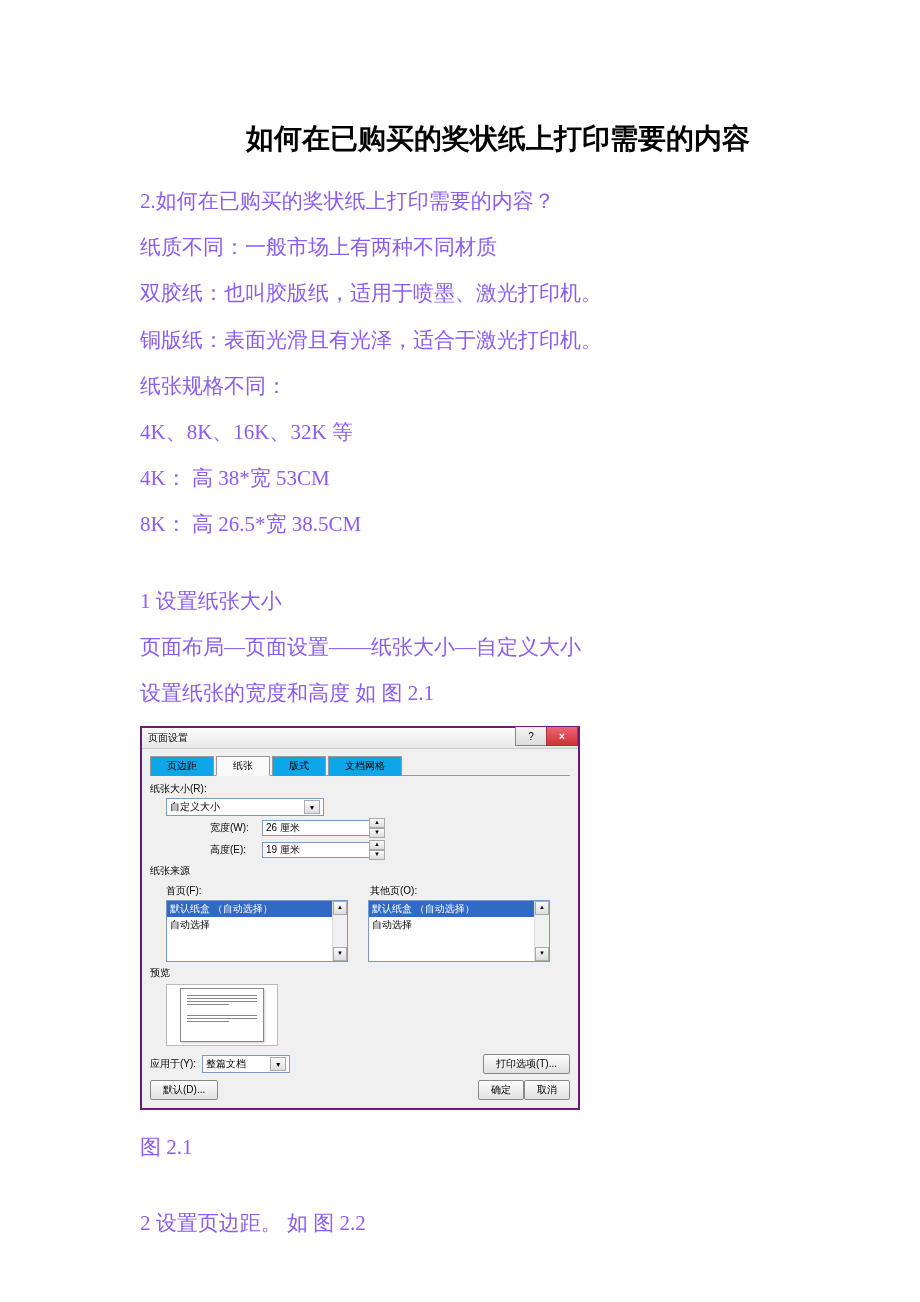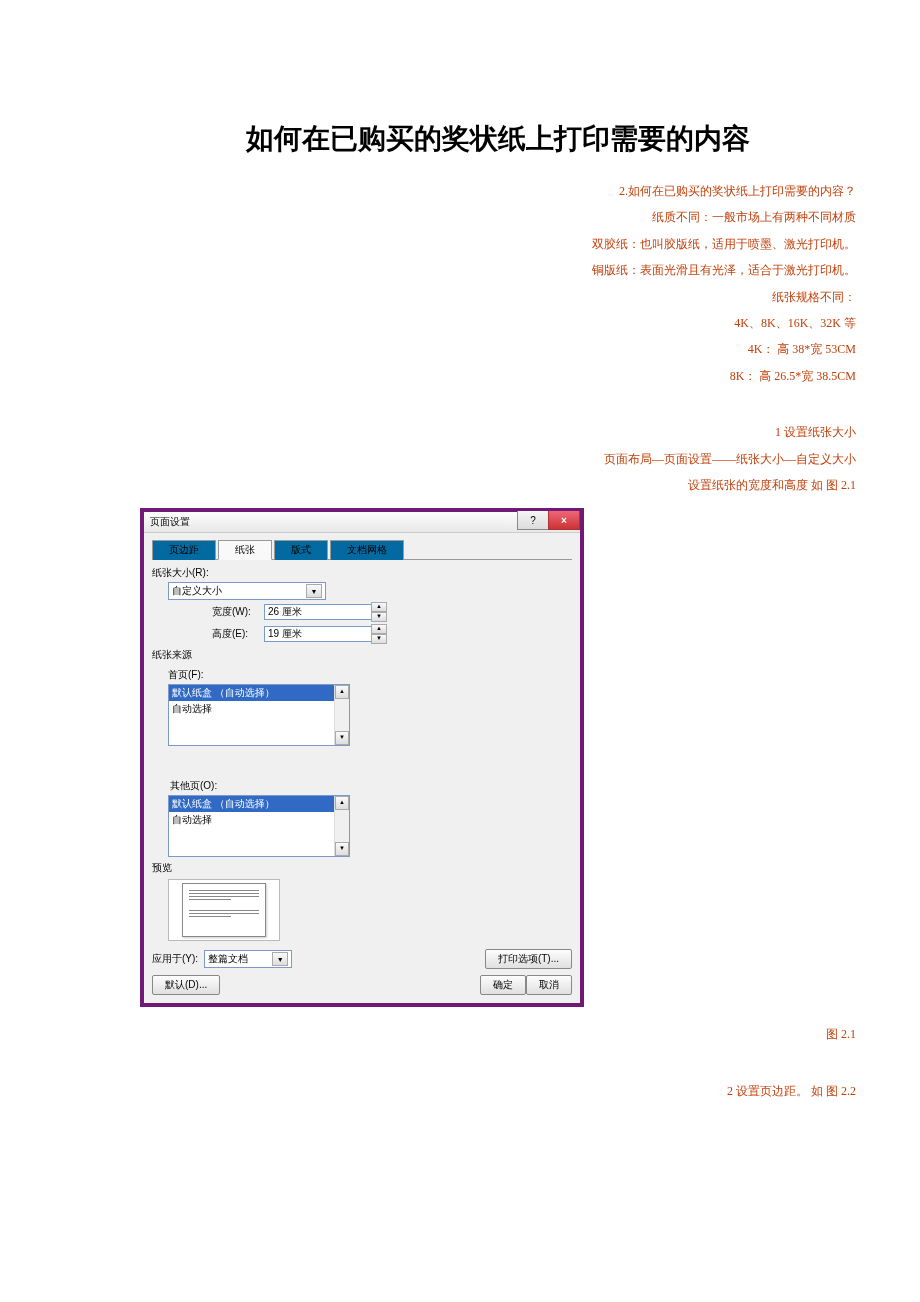--- a/index.html
+++ b/index.html
@@ -14,24 +14,23 @@
     position: relative;
   }
   h1 {
     font-family: "SimHei", "黑体", sans-serif;
     font-size: 28px;
     font-weight: bold;
     text-align: center;
     margin: 0 0 20px 0;
   }
   .body-text {
-    font-size: 12px;
+    font-size: 21px;
     line-height: 2.2;
-    color: #c2410c;
-    text-align: right;
+    color: #8b5cf6;
   }
   .body-text p {
     margin: 0;
   }
   .watermark {
     position: absolute;
     top: 610px;
     left: 140px;
     font-size: 44px;
     font-family: Arial, sans-serif;
@@ -41,21 +40,21 @@
     z-index: 0;
     font-weight: 400;
   }
   .spacer {
     height: 30px;
   }
   
   .dialog-wrap {
     margin-top: 10px;
     width: 436px;
-    border: 4px solid #701a75;
+    border: 2px solid #701a75;
     background: #f0f0f0;
     font-family: "SimSun", "宋体", Tahoma, sans-serif;
     font-size: 10px;
     color: #000;
     box-shadow: 0 0 0 1px #fff inset;
   }
   .dialog-titlebar {
     background: linear-gradient(#fdfdfd, #e8e8e8);
     border-bottom: 1px solid #ccc;
     height: 20px;
@@ -98,21 +97,21 @@
   }
   .tabs {
     display: flex;
     border-bottom: 1px solid #999;
     margin-bottom: 6px;
   }
   .tab {
     padding: 2px 16px;
     border: 1px solid #999;
     border-bottom: none;
-    background: #0369a1;
+    background: #0ea5e9;
     margin-right: 2px;
     position: relative;
     top: 1px;
     font-size: 10px;
   }
   .tab.active {
     background: #f9f9f9;
     border-bottom: 1px solid #f9f9f9;
   }
   .section-label {
@@ -173,23 +172,22 @@
     width: 14px;
     height: 8px;
     border: 1px solid #aaa;
     background: linear-gradient(#fafafa, #ddd);
     font-size: 6px;
     line-height: 6px;
     text-align: center;
   }
   .two-col {
     display: flex;
-    gap: 29px;
+    gap: 20px;
     margin-left: 16px;
-    flex-direction: column;
   }
   .listbox {
     border: 1px solid #7a9ac9;
     background: #fff;
     width: 180px;
     height: 60px;
     font-size: 10px;
     position: relative;
   }
   .list-item {

